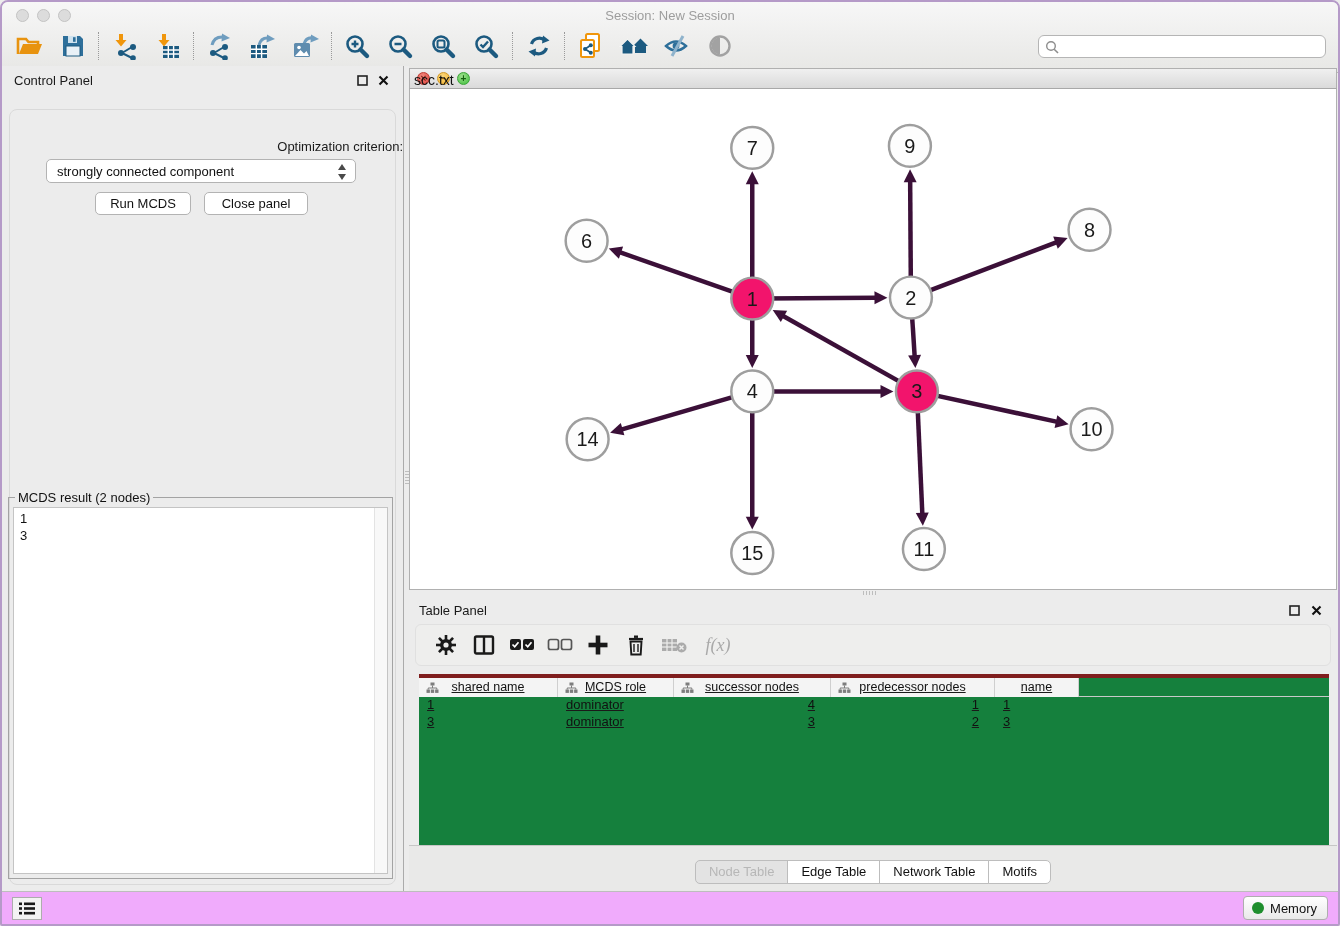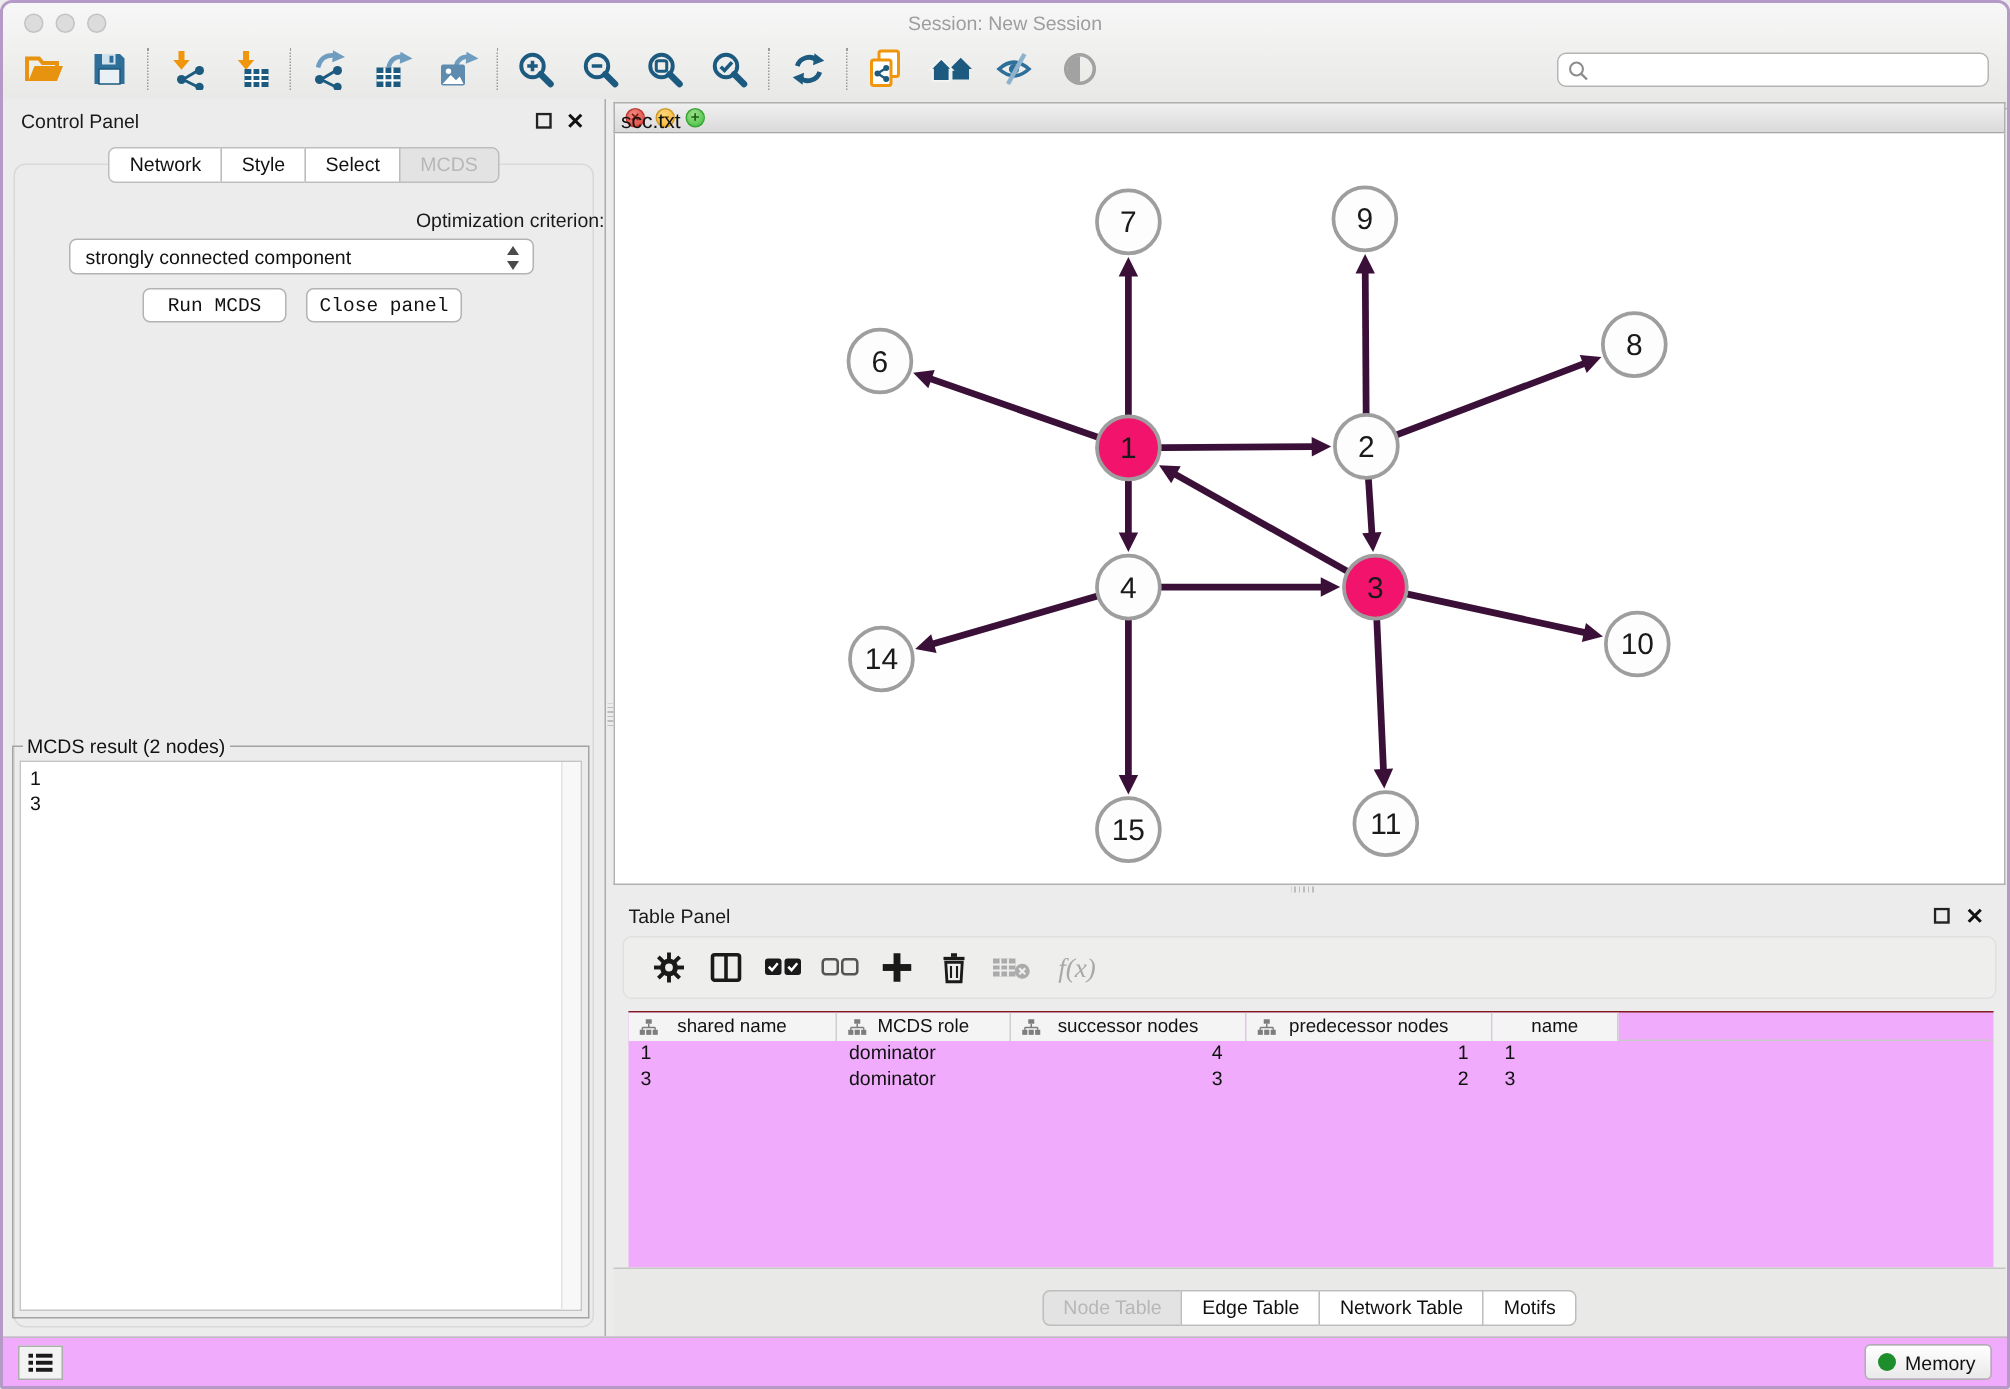--- a/index.html
+++ b/index.html
@@ -82,21 +82,21 @@
     border-bottom:6px solid #4a4a4a;
   }
   .dd-arrows .down {
     position:absolute; bottom:1px; left:0;
     border-left:4.5px solid transparent; border-right:4.5px solid transparent;
     border-top:6px solid #4a4a4a;
   }
   .cp-btn {
     position:absolute; top:126px; height:23px; z-index:2;
     background:#fff; border:1px solid #b3b3b3; border-radius:5px;
-    font-family:Liberation Mono, monospace; font-size:13px; color:#111;
+    font-family:Liberation Sans, sans-serif; font-size:13px; color:#111;
   }
   .btn-run { left:93px; width:96px; }
   .btn-close { left:202px; width:104px; }
   .mcds-fieldset {
     position:absolute; left:6px; right:10px; top:424px; bottom:12px;
     border:1px solid #a3a3a3; z-index:2;
   }
   .mcds-fieldset legend { font-size:13px; color:#111; margin-left:6px; padding:0 3px; }
   .mcds-textarea {
     position:absolute; left:4px; right:4px; top:2px; bottom:4px;
@@ -136,21 +136,21 @@
   .h-splitter { position:absolute; left:407px; top:588px; right:1px; height:6px; background:#ececec; }
   
   .table-panel { position:absolute; left:407px; top:594px; right:1px; bottom:33px; background:#ececec; }
   .tp-toolbar {
     position:absolute; left:6px; right:6px; top:28px; height:42px;
     background:#eeeeed; border:1px solid #e0e0e0; border-radius:6px;
     display:flex; align-items:center; padding-left:14px; gap:6px;
   }
   .tp-btn { width:32px; height:30px; display:flex; align-items:center; justify-content:center; background:transparent; border:none; }
   .fx { font-family:"Liberation Serif", serif; font-style:italic; font-size:18px; color:#a9a9a9; }
-  .tbl { position:absolute; left:10px; right:8px; top:78px; bottom:46px; background:#f0abfc; overflow:hidden; border-top:1px solid #7f1d1d; }
+  .tbl { position:absolute; left:10px; right:8px; top:78px; bottom:46px; background:#15803d; overflow:hidden; border-top:4px solid #7f1d1d;text-decoration:underline; }
   .tbl-header { display:flex; height:19px; border-bottom:1px solid #c9c9c9; }
   .th {
     position:relative; height:19px; background:#f4f4f4; border-right:1px solid #cfcfcf;
     font-size:12.5px; color:#111; text-align:center; line-height:18px;
   }
   .th .sort-ic { position:absolute; left:7px; top:4px; }
   .tr { display:flex; height:16.5px; }
   .td { font-size:13px; line-height:16px; color:#111; white-space:nowrap; overflow:hidden; }
   .td.left { padding-left:8px; text-align:left; }
   .td.right { padding-right:16px; text-align:right; }
@@ -355,21 +355,20 @@
       <svg width="11" height="11" viewBox="0 0 11 11">
           <rect x="1" y="1" width="9" height="9" fill="none" stroke="#222" stroke-width="1.6"></rect>
         </svg>
     </span>
     <span class="panel-ctl" style="right:13px;">
       <svg width="11" height="11" viewBox="0 0 11 11">
           <path d="M1.5 1.5 L9.5 9.5 M9.5 1.5 L1.5 9.5" stroke="#111" stroke-width="2.1"></path>
         </svg>
     </span>
   </div>
-  <div class="cp-tabs" id="cp-tabs"><span class="seg-tab">Network</span><span class="seg-tab">Style</span><span class="seg-tab">Select</span><span class="seg-tab seg-active">MCDS</span></div>
   <div class="cp-body"></div>
   <div class="opt-label">Optimization criterion:</div>
   <div class="dropdown">
     <span class="dd-text">strongly connected component</span>
     <span class="dd-arrows">
         <span class="up"></span>
         <span class="down"></span>
       </span>
   </div>
   <button class="cp-btn btn-run">Run MCDS</button>

